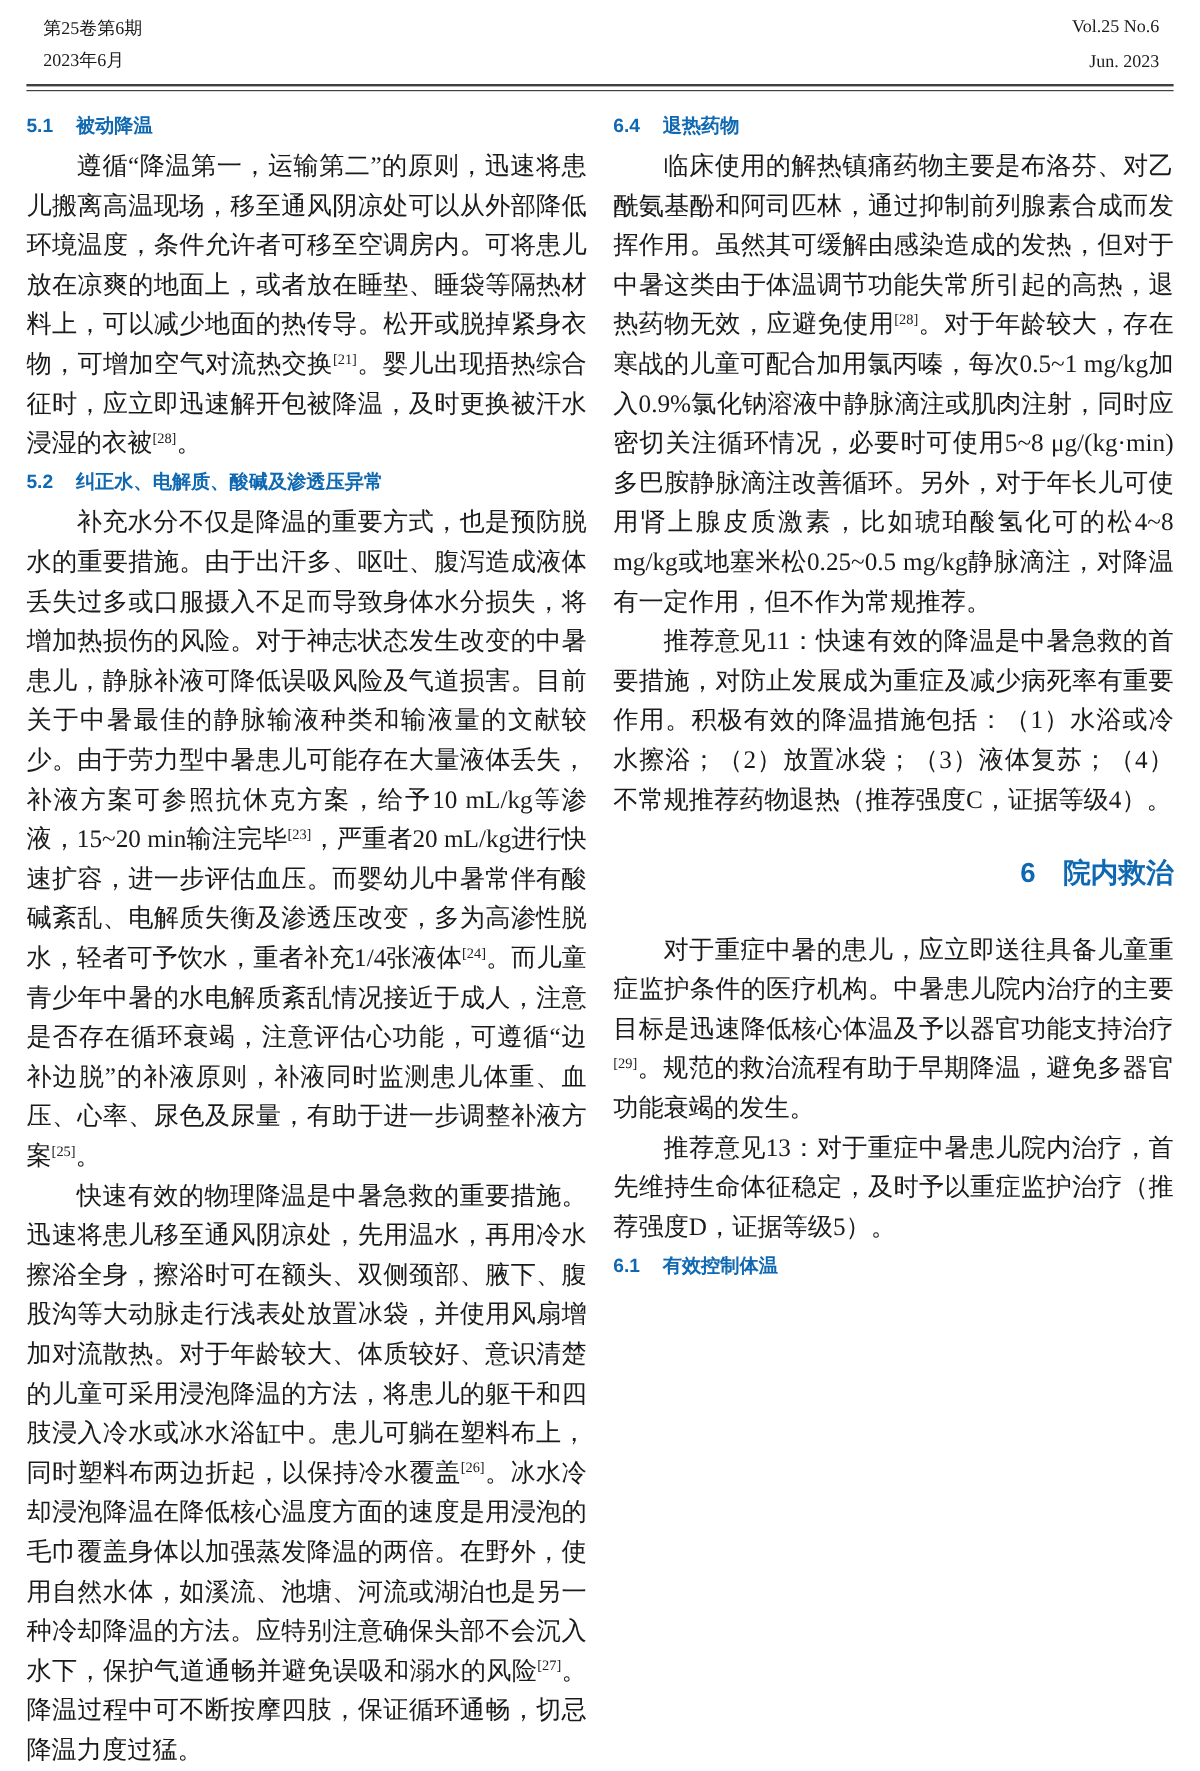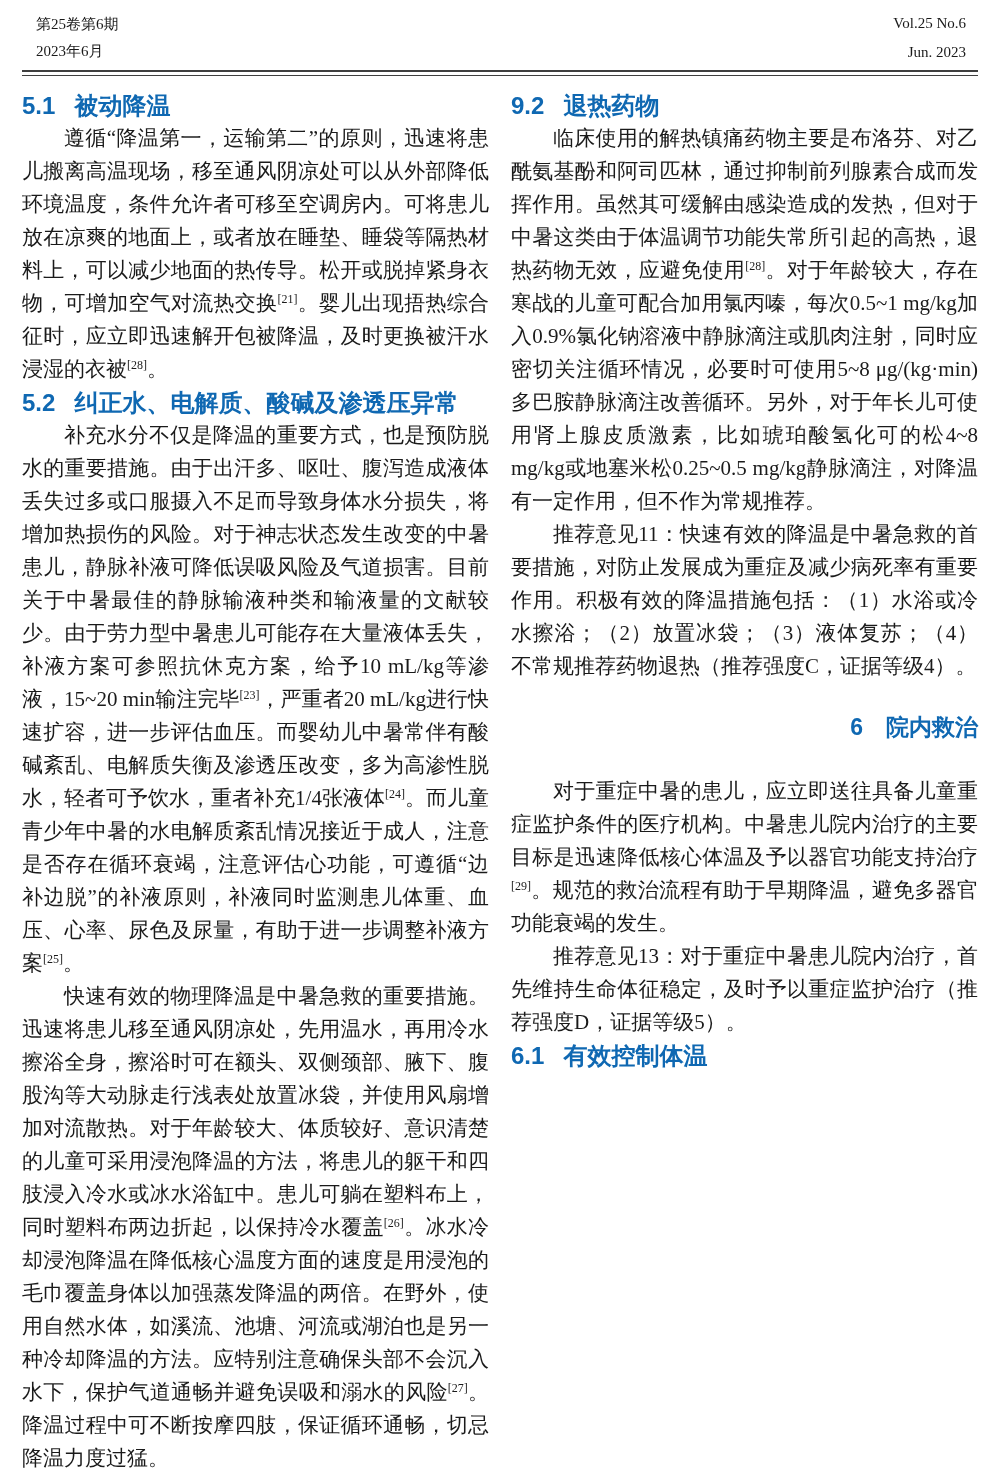--- a/index.html
+++ b/index.html
@@ -22,21 +22,21 @@
   .h-right .r2{padding-top:2px;}
   .h-center{text-align:center;}
   .journal-cn{font-size:21px;font-weight:bold;letter-spacing:5px;line-height:27px;}
   .journal-en{font-size:15px;line-height:25px;}
   .double-rule{height:3px;border-top:2px solid var(--rule);border-bottom:1px solid var(--rule);}
   main{display:flex;gap:22px;margin-top:13px;}
   .col{width:467px;font-size:21px;line-height:33px;text-align:justify;}
   .col p{margin:0;text-indent:2em;}
   sup{font-size:12px;line-height:0;position:relative;top:-7px;vertical-align:baseline;letter-spacing:0;}
   .h2{font-family:"Liberation Sans","DejaVu Sans",sans-serif;color:var(--heading-blue);
-      font-size:24px;font-weight:bold;margin:0;line-height:33px;text-align:left;}
+      font-size:16px;font-weight:bold;margin:0;line-height:33px;text-align:left;}
   .h2 .num{margin-right:19px;}
   .h1{font-family:"Liberation Sans","DejaVu Sans",sans-serif;color:var(--heading-blue);
       font-size:23px;font-weight:bold;margin:27px 0 31px;line-height:34px;text-align:right;}
   .h1 .num{margin-right:23px;}
 </style>
 </head>
 <body>
 
 <div class="page">
 
@@ -62,21 +62,21 @@
       <p>遵循“降温第一，运输第二”的原则，迅速将患儿搬离高温现场，移至通风阴凉处可以从外部降低环境温度，条件允许者可移至空调房内。可将患儿放在凉爽的地面上，或者放在睡垫、睡袋等隔热材料上，可以减少地面的热传导。松开或脱掉紧身衣物，可增加空气对流热交换<sup>[21]</sup>。婴儿出现捂热综合征时，应立即迅速解开包被降温，及时更换被汗水浸湿的衣被<sup>[28]</sup>。</p>
       <h3 class="h2">
         <span class="num">5.2</span><span>纠正水、电解质、酸碱及渗透压异常</span>
       </h3>
       <p>补充水分不仅是降温的重要方式，也是预防脱水的重要措施。由于出汗多、呕吐、腹泻造成液体丢失过多或口服摄入不足而导致身体水分损失，将增加热损伤的风险。对于神志状态发生改变的中暑患儿，静脉补液可降低误吸风险及气道损害。目前关于中暑最佳的静脉输液种类和输液量的文献较少。由于劳力型中暑患儿可能存在大量液体丢失，补液方案可参照抗休克方案，给予10 mL/kg等渗液，15~20 min输注完毕<sup>[23]</sup>，严重者20 mL/kg进行快速扩容，进一步评估血压。而婴幼儿中暑常伴有酸碱紊乱、电解质失衡及渗透压改变，多为高渗性脱水，轻者可予饮水，重者补充1/4张液体<sup>[24]</sup>。而儿童青少年中暑的水电解质紊乱情况接近于成人，注意是否存在循环衰竭，注意评估心功能，可遵循“边补边脱”的补液原则，补液同时监测患儿体重、血压、心率、尿色及尿量，有助于进一步调整补液方案<sup>[25]</sup>。</p>
       <p>快速有效的物理降温是中暑急救的重要措施。迅速将患儿移至通风阴凉处，先用温水，再用冷水擦浴全身，擦浴时可在额头、双侧颈部、腋下、腹股沟等大动脉走行浅表处放置冰袋，并使用风扇增加对流散热。对于年龄较大、体质较好、意识清楚的儿童可采用浸泡降温的方法，将患儿的躯干和四肢浸入冷水或冰水浴缸中。患儿可躺在塑料布上，同时塑料布两边折起，以保持冷水覆盖<sup>[26]</sup>。冰水冷却浸泡降温在降低核心温度方面的速度是用浸泡的毛巾覆盖身体以加强蒸发降温的两倍。在野外，使用自然水体，如溪流、池塘、河流或湖泊也是另一种冷却降温的方法。应特别注意确保头部不会沉入水下，保护气道通畅并避免误吸和溺水的风险<sup>[27]</sup>。降温过程中可不断按摩四肢，保证循环通畅，切忌降温力度过猛。</p>
     </section>
 
     <section class="col">
       <h3 class="h2">
-        <span class="num">9.2</span><span>退热药物</span>
+        <span class="num">6.4</span><span>退热药物</span>
       </h3>
       <p>临床使用的解热镇痛药物主要是布洛芬、对乙酰氨基酚和阿司匹林，通过抑制前列腺素合成而发挥作用。虽然其可缓解由感染造成的发热，但对于中暑这类由于体温调节功能失常所引起的高热，退热药物无效，应避免使用<sup>[28]</sup>。对于年龄较大，存在寒战的儿童可配合加用氯丙嗪，每次0.5~1 mg/kg加入0.9%氯化钠溶液中静脉滴注或肌肉注射，同时应密切关注循环情况，必要时可使用5~8 μg/(kg·min)多巴胺静脉滴注改善循环。另外，对于年长儿可使用肾上腺皮质激素，比如琥珀酸氢化可的松4~8 mg/kg或地塞米松0.25~0.5 mg/kg静脉滴注，对降温有一定作用，但不作为常规推荐。</p>
       <p>推荐意见11：快速有效的降温是中暑急救的首要措施，对防止发展成为重症及减少病死率有重要作用。积极有效的降温措施包括：（1）水浴或冷水擦浴；（2）放置冰袋；（3）液体复苏；（4）不常规推荐药物退热（推荐强度C，证据等级4）。</p>
       <h2 class="h1">
         <span class="num">6</span><span>院内救治</span>
       </h2>
       <p>对于重症中暑的患儿，应立即送往具备儿童重症监护条件的医疗机构。中暑患儿院内治疗的主要目标是迅速降低核心体温及予以器官功能支持治疗<sup>[29]</sup>。规范的救治流程有助于早期降温，避免多器官功能衰竭的发生。</p>
       <p>推荐意见13：对于重症中暑患儿院内治疗，首先维持生命体征稳定，及时予以重症监护治疗（推荐强度D，证据等级5）。</p>
       <h3 class="h2">
         <span class="num">6.1</span><span>有效控制体温</span>

